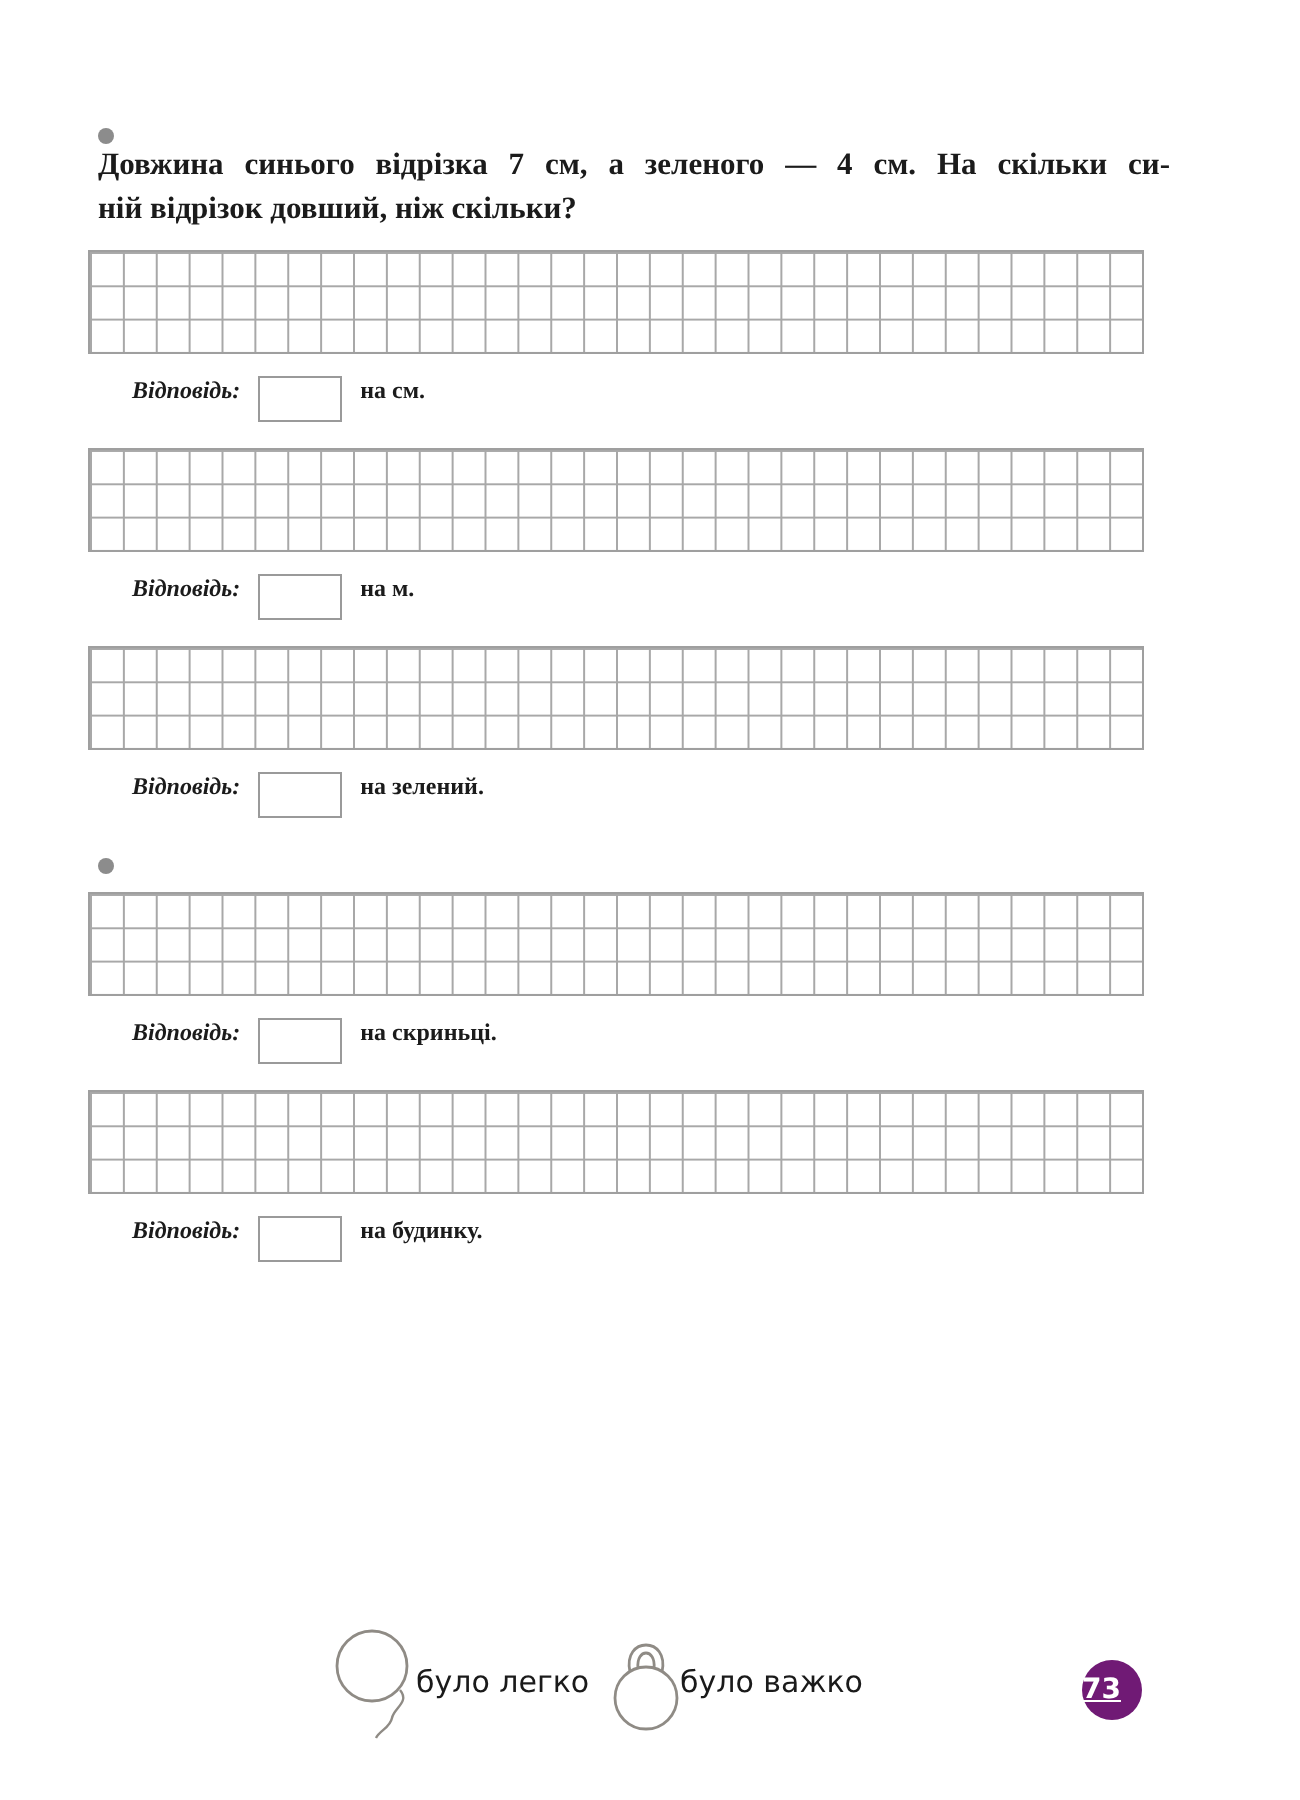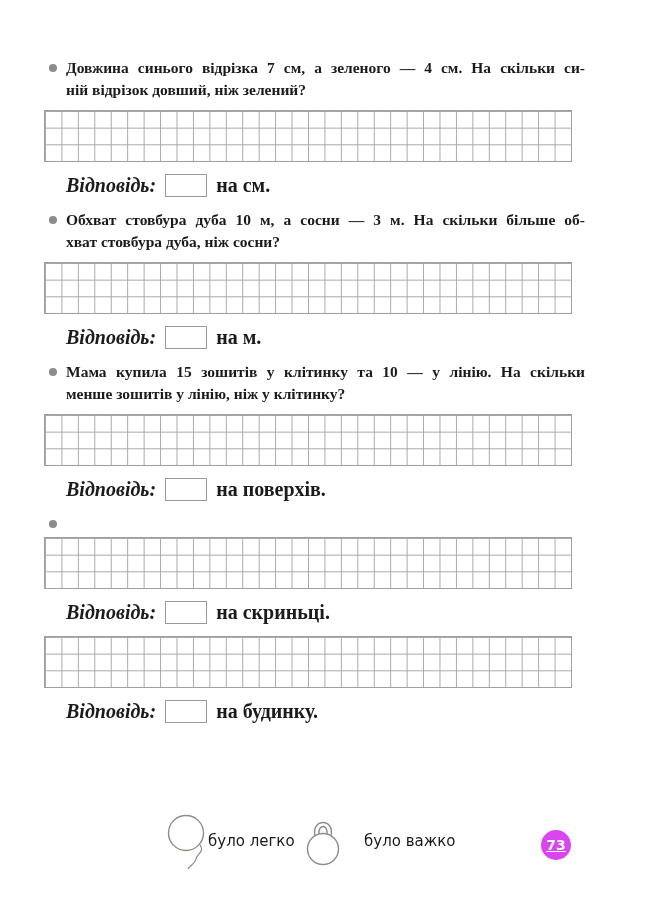--- a/index.html
+++ b/index.html
@@ -2,113 +2,99 @@
 <html><head>
 <meta charset="utf-8">
 <style>
   html,body { margin:0; padding:0; background:#fff; }
   .page {
     position:relative; width:650px; height:900px; background:#ffffff;
     font-family:"Liberation Serif", serif; color:#1b1b1b; overflow:hidden;
   }
   .problems { padding-top:57px; }
   .problem { margin-bottom:12px; }
-  .ptext { display:flex; margin-left:49px; width:536px; }
+  .ptext { display:flex; margin-left:49px; width:536px;flex-direction:column; }
   .bullet {
     flex:none; width:8px; height:8px; border-radius:50%;
     background:#8c8c8c; margin-top:7px; margin-right:9px;
   }
   .lines { flex:1; font-size:15.5px; line-height:22px; font-weight:700; }
   .line1 { text-align:justify; text-align-last:justify; }
   .line2 { text-align:left; }
   .grid {
     margin-left:44px; margin-top:9px; width:526px; height:50px;
     border:1px solid #9f9f9f; box-sizing:content-box; background-color:#fff;
     background-image:
       linear-gradient(to right, #a8a8a8 1px, transparent 1px),
       linear-gradient(to bottom, #a8a8a8 1px, transparent 1px);
     background-size:16.4375px 16.6667px;
   }
   .answer {
     margin-left:66px; margin-top:11px; height:24px;
-    display:flex; align-items:flex-end; font-size:20px; font-weight:700;
+    display:flex; align-items:flex-start; font-size:12px; font-weight:700;
   }
   .answer-label { font-style:italic; }
   .answer-box {
     display:inline-block; width:40px; height:21px; background:#fff;
     border:1px solid #9a9a9a; margin:0 9px;
   }
   .footer { position:absolute; left:0; top:810px; width:536px; height:70px; }
   .marker { position:absolute; display:flex; align-items:flex-start; cursor:pointer; }
   .marker-label {
     font-family:"DejaVu Sans", sans-serif; font-size:15px; color:#1a1a1a;
     line-height:18px;
   }
   .easy-icon { position:absolute; left:166px; top:4px; }
   .easy-text { position:absolute; left:208px; top:22px; }
   .hard-icon { position:absolute; left:304px; top:6px; }
-  .hard-text { position:absolute; left:364px; top:22px; }
+  .hard-text { position:absolute; left:340px; top:22px; }
   .page-badge {
     position:absolute; left:541px; top:20px; width:30px; height:30px;
-    border-radius:50%; background:#d946ef; color:#ffffff;
+    border-radius:50%; background:#701a75; color:#ffffff;
     font-family:"DejaVu Sans", sans-serif; font-size:14px; font-weight:700;
-    display:flex; align-items:center; justify-content:center;text-decoration:underline;
+    display:flex; align-items:center; text-decoration:underline;
   }
 </style>
 </head>
 <body>
 
 <div class="page">
 
   <div class="problems">
   <div class="problem">
     <div class="ptext">
       <span class="bullet"></span>
       <div class="lines">
         <div class="line1">Довжина синього відрізка 7 см, а зеленого — 4 см. На скільки си-</div>
-        <div class="line2">ній відрізок довший, ніж зелений?</div>
+        <div class="line2">ній відрізок довший, ніж скільки?</div>
       </div>
     </div>
     <div class="grid"></div>
     <div class="answer">
       <span class="answer-label">Відповідь:</span>
       <span class="answer-box"></span>
       <span class="answer-unit">на см.</span>
     </div>
   </div>
 
   <div class="problem">
-    <div class="ptext">
-      <span class="bullet"></span>
-      <div class="lines">
-        <div class="line1">Обхват стовбура дуба 10 м, а сосни — 3 м. На скільки більше об-</div>
-        <div class="line2">хват стовбура дуба, ніж сосни?</div>
-      </div>
-    </div>
     <div class="grid"></div>
     <div class="answer">
       <span class="answer-label">Відповідь:</span>
       <span class="answer-box"></span>
       <span class="answer-unit">на м.</span>
     </div>
   </div>
 
   <div class="problem">
-    <div class="ptext">
-      <span class="bullet"></span>
-      <div class="lines">
-        <div class="line1">Мама купила 15 зошитів у клітинку та 10 — у лінію. На скільки</div>
-        <div class="line2">менше зошитів у лінію, ніж у клітинку?</div>
-      </div>
-    </div>
     <div class="grid"></div>
     <div class="answer">
       <span class="answer-label">Відповідь:</span>
       <span class="answer-box"></span>
-      <span class="answer-unit">на поверхів.</span>
+      <span class="answer-unit">на зелений.</span>
     </div>
   </div>
 
   <div class="problem">
     <div class="ptext">
       <span class="bullet"></span>
       <div class="lines">
       </div>
     </div>
     <div class="grid"></div>

